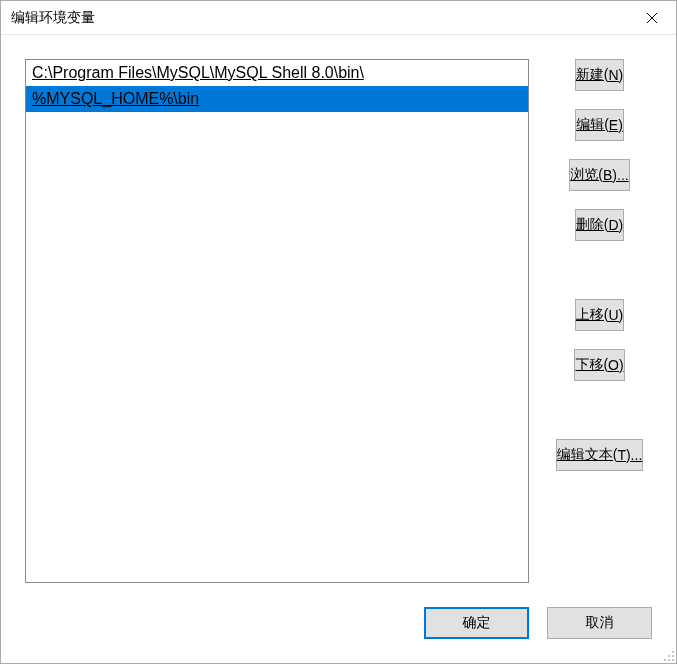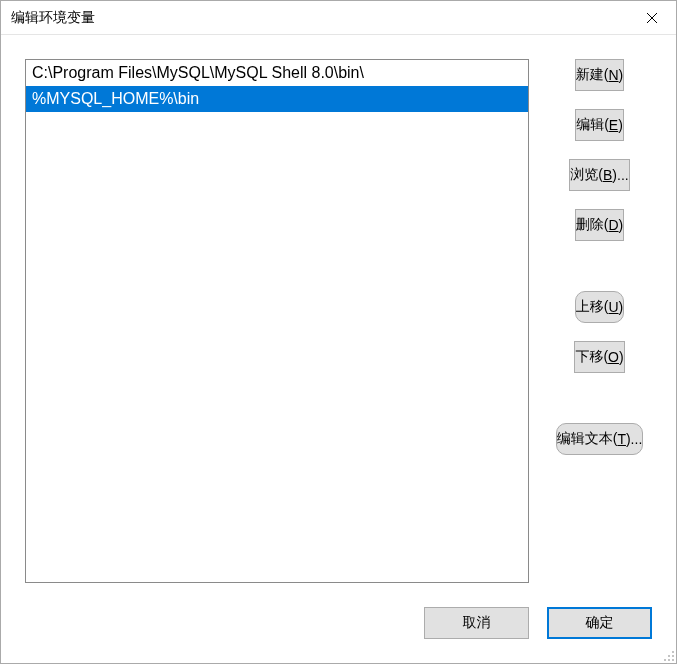--- a/index.html
+++ b/index.html
@@ -42,40 +42,41 @@
     .content {
       flex: 1;
       display: flex;
       flex-direction: column;
       padding: 24px;
     }
     .main-row {
       flex: 1;
       display: flex;
       gap: 18px;
+      text-decoration: underline;
     }
     .listbox {
       flex: 1;
       border: 1px solid #8a8a8a;
       background: #fff;
       overflow-y: auto;
       min-height: 0;
     }
     .list-item {
       padding: 2px 6px 2px 6px;
       font-size: 16px;
       line-height: 22px;
       white-space: nowrap;
       overflow: hidden;
       text-overflow: ellipsis;
       cursor: default;
     }
     .list-item.selected {
       background: #0078d7;
-      color: #ffffff;
+      color: #000000;
     }
     .side-buttons {
       width: 105px;
       display: flex;
       flex-direction: column;
       align-items: center;
     }
     .btn {
       height: 32px;
       border: 1px solid #acacac;
@@ -83,21 +84,21 @@
       font-size: 14px;
       font-family: inherit;
       cursor: default;
       display: flex;
       align-items: center;
       justify-content: center;
       color: #000;
       white-space: nowrap;
     }
     .side-buttons .btn { margin-bottom: 18px; }
-    .side-buttons .gap-large { margin-top: 32px; border-radius: 10px; }
+    .side-buttons .gap-large { margin-top: 40px; }
     .footer {
       display: flex;
       justify-content: flex-end;
       gap: 18px;
       margin-top: 24px;
     }
     .footer .btn { width: 105px; }
     .btn.default { border: 2px solid #0078d7; background:#e1e1e1; }
     .hotkey { text-decoration: underline; }
     .resize-grip {
@@ -162,22 +163,22 @@
         </button>
         <button class="btn gap-large">
           <span>编辑文本(</span>
             <span class="hotkey">T</span>
             <span>)...</span>
         </button>
       </div>
     </div>
 
     <div class="footer">
+      <button class="btn default">确定</button>
       <button class="btn">取消</button>
-      <button class="btn default">确定</button>
     </div>
   </div>
 
   <div class="resize-grip">
     <svg viewBox="0 0 14 14">
       <circle cx="12" cy="4" r="1" fill="#b0b0b0"></circle>
       <circle cx="8" cy="8" r="1" fill="#b0b0b0"></circle>
       <circle cx="12" cy="8" r="1" fill="#b0b0b0"></circle>
       <circle cx="4" cy="12" r="1" fill="#b0b0b0"></circle>
       <circle cx="8" cy="12" r="1" fill="#b0b0b0"></circle>

